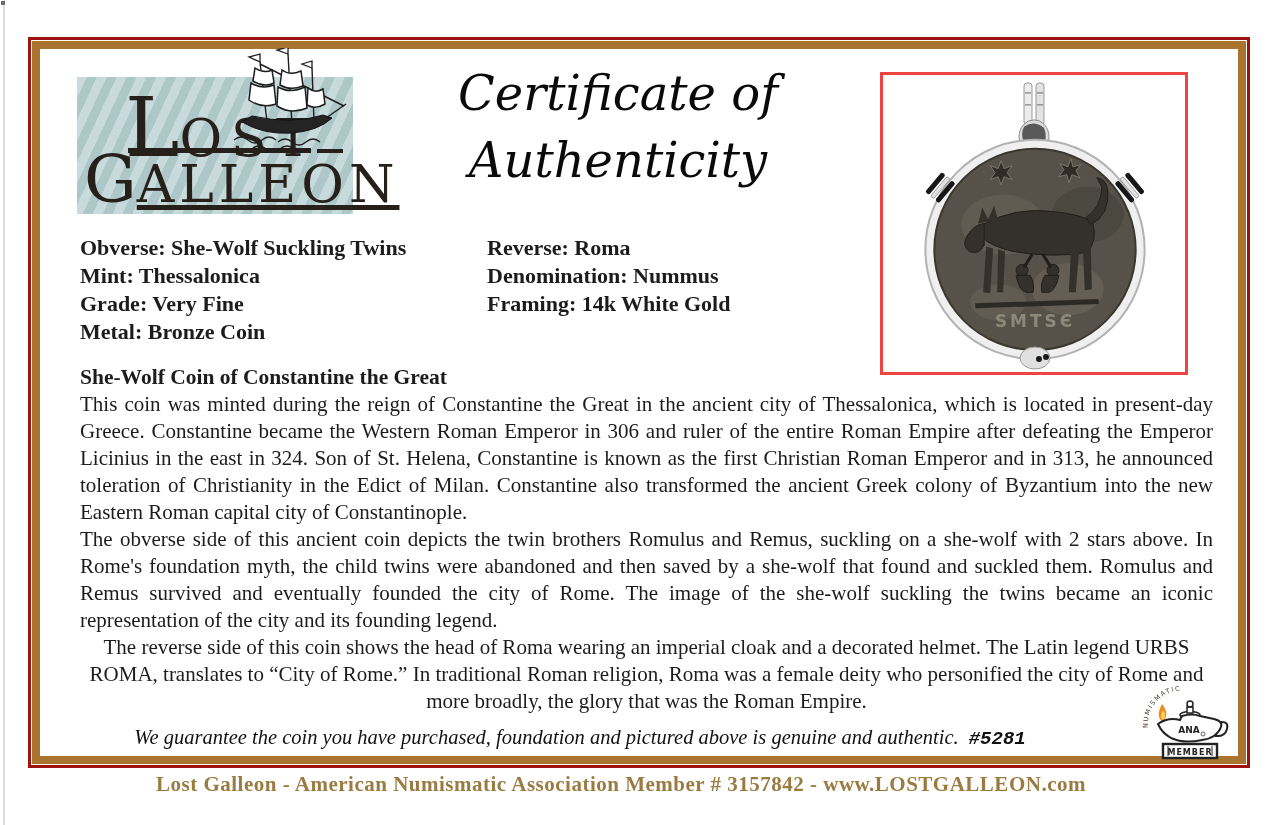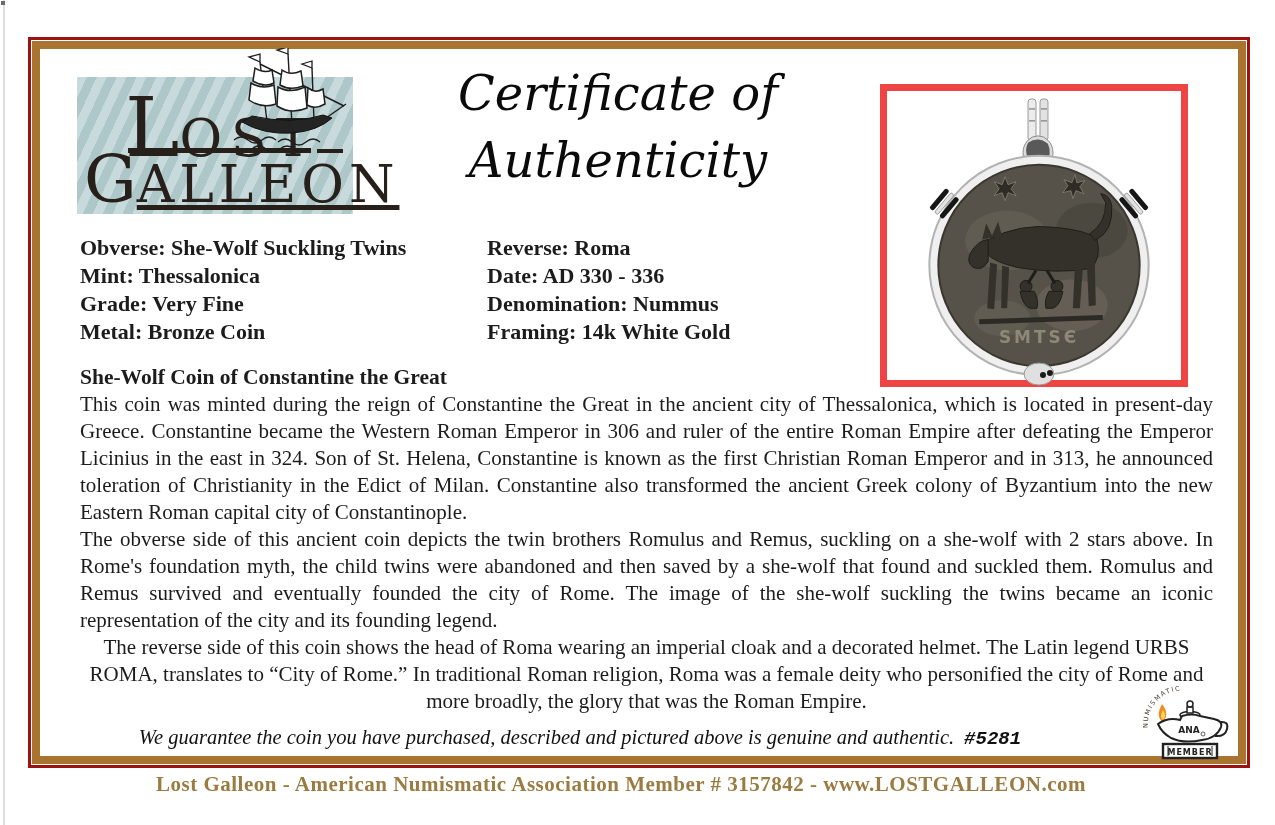--- a/index.html
+++ b/index.html
@@ -38,22 +38,22 @@
 
   
   .title {
     position:absolute; left:358px; top:60px; width:520px; text-align:center;
     font-family:"DejaVu Serif", serif; font-style:italic; color:#0a0a0a;
   }
   .title div { font-size:48px; line-height:67px; }
 
   
   .coin-box {
-    position:absolute; left:880px; top:84px; width:308px; height:303px;
-    background:#ffffff; border:7px solid #ef4444;
+    position:absolute; left:880px; top:72px; width:308px; height:303px;
+    background:#ffffff; border:3px solid #ef4444;
   }
 
   
   .details { position:absolute; left:80px; top:222px; width:1130px; font-weight:bold; font-size:22px; line-height:28px; }
   .det-col { position:absolute; top:0;margin-top:12px; }
   .det-left { left:0; }
   .det-right { left:407px; }
 
   
   .desc { position:absolute; left:80px; top:364px; width:1133px; font-size:21px; line-height:27px; }
@@ -202,35 +202,34 @@
 
   <div class="details">
     <div class="det-col det-left">
       <div>Obverse: She-Wolf Suckling Twins</div>
       <div>Mint: Thessalonica</div>
       <div>Grade: Very Fine</div>
       <div>Metal: Bronze Coin</div>
     </div>
     <div class="det-col det-right">
       <div>Reverse: Roma</div>
-      <div>Date: AD 330 - 336</div>
       <div>Denomination: Nummus</div>
       <div>Framing: 14k White Gold</div>
     </div>
   </div>
 
   <div class="desc">
     <div class="desc-heading">She-Wolf Coin of Constantine the Great</div>
     <p>This coin was minted during the reign of Constantine the Great in the ancient city of Thessalonica, which is located in present-day Greece. Constantine became the Western Roman Emperor in 306 and ruler of the entire Roman Empire after defeating the Emperor Licinius in the east in 324. Son of St. Helena, Constantine is known as the first Christian Roman Emperor and in 313, he announced toleration of Christianity in the Edict of Milan. Constantine also transformed the ancient Greek colony of Byzantium into the new Eastern Roman capital city of Constantinople.</p>
     <p>The obverse side of this ancient coin depicts the twin brothers Romulus and Remus, suckling on a she-wolf with 2 stars above. In Rome's foundation myth, the child twins were abandoned and then saved by a she-wolf that found and suckled them. Romulus and Remus survived and eventually founded the city of Rome. The image of the she-wolf suckling the twins became an iconic representation of the city and its founding legend.</p>
     <p>The reverse side of this coin shows the head of Roma wearing an imperial cloak and a decorated helmet. The Latin legend URBS ROMA, translates to “City of Rome.” In traditional Roman religion, Roma was a female deity who personified the city of Rome and more broadly, the glory that was the Roman Empire.</p>
   </div>
 
   <div class="guarantee">
-    <span>We guarantee the coin you have purchased, described and pictured above is genuine and authentic.</span><span class="cert-number">#5281</span>
+    <span>We guarantee the coin you have purchased, foundation and pictured above is genuine and authentic.</span><span class="cert-number">#5281</span>
   </div>
 
   <svg class="ana-logo" viewBox="0 0 90 80">
     <defs>
       <path id="anaArc" d="M8,46 A34,34 0 0 1 48,9"></path>
     </defs>
     <text font-family="DejaVu Sans, sans-serif" font-size="6.5" fill="#4a3b2a" letter-spacing="1.5">
       <textPath href="#anaArc">NUMISMATIC</textPath>
     </text>
     <path d="M22,22 q8,10 1,18 q-8,-5 -1,-18 z" fill="#f08c1e"></path>

